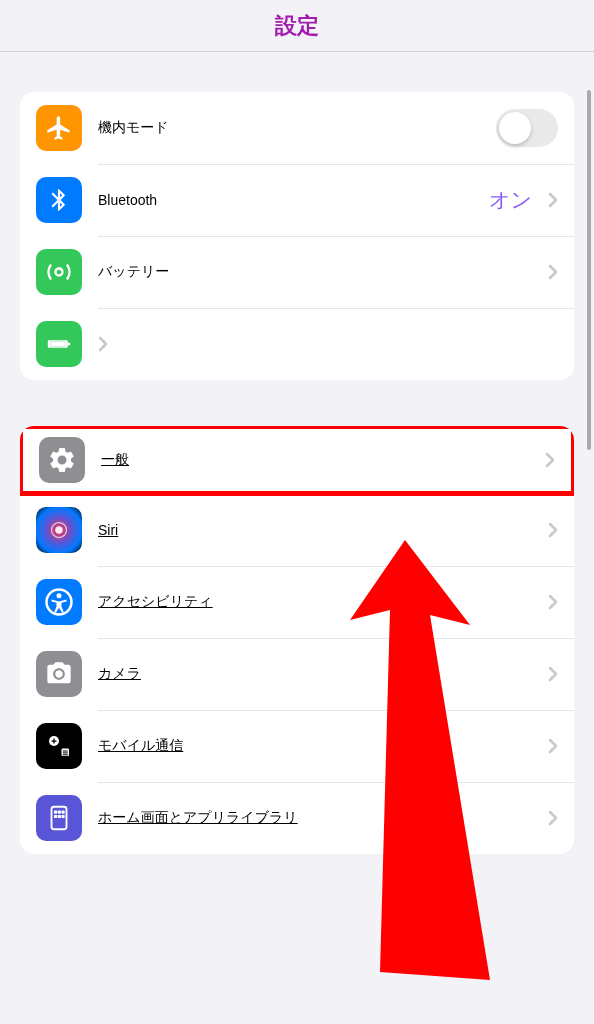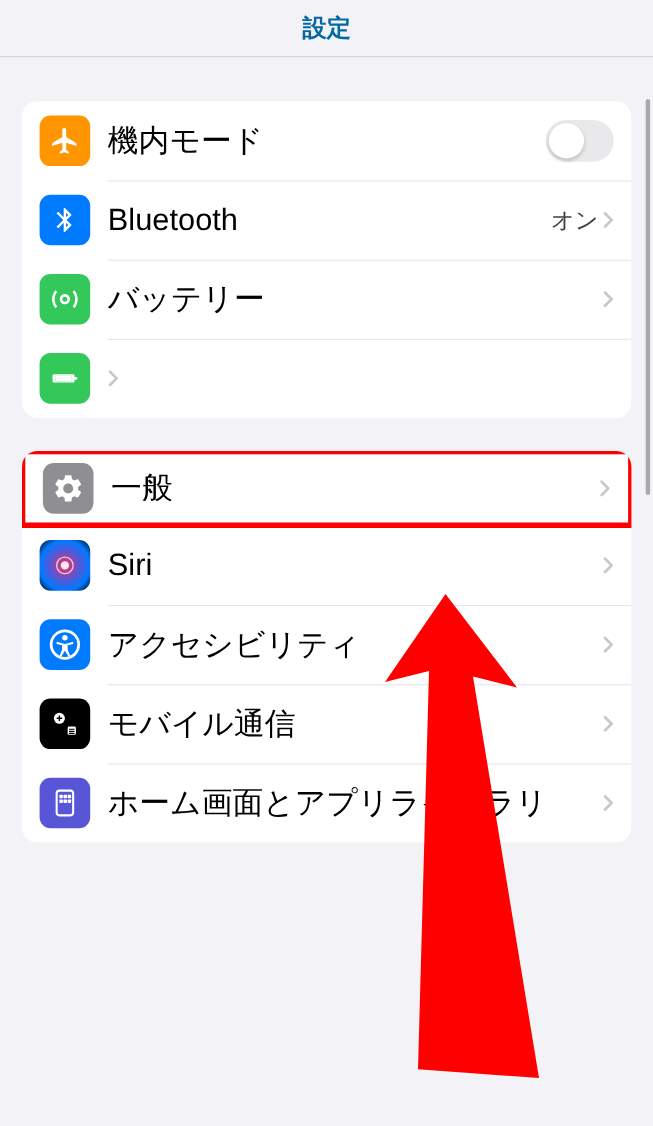--- a/index.html
+++ b/index.html
@@ -15,39 +15,39 @@
       height: 52px;
       display: flex;
       align-items: center;
       justify-content: center;
       border-bottom: 1px solid #d1d1d6;
       background: #f2f2f7;
     }
     .header-title {
       font-size: 22px;
       font-weight: 600;
-      color: #0369a1;
+      color: #a21caf;
     }
     .scroll-indicator {
       position: absolute;
       right: 3px;
       top: 90px;
       width: 4px;
       height: 360px;
       background: #000;
       opacity: 0.3;
       border-radius: 2px;
     }
     .group {
       margin: 40px 20px 30px 20px;
       background: #fff;
       border-radius: 14px;
       overflow: hidden;
     }
-    .group.second { margin-top: 30px; }
+    .group.second { margin-top: 46px; text-decoration: underline; }
     .row {
       display: flex;
       align-items: center;
       height: 72px;
       padding: 0 16px;
       position: relative;
     }
     .row + .row::before,
     .row-highlight + .row::before,
     .row + .row-highlight::before {
@@ -74,28 +74,28 @@
       width: 46px;
       height: 46px;
       border-radius: 10px;
       display: flex;
       align-items: center;
       justify-content: center;
       flex-shrink: 0;
       margin-right: 16px;
     }
     .label {
-      font-size: 28px;
+      font-size: 14px;
       color: #000;
       flex: 1;
     }
     .detail {
       font-size: 21px;
-      color: #404040;
-      margin-right: 4px;
+      color: #8b5cf6;
+      margin-right: 16px;
     }
     .detail.blurred {
       filter: blur(7px);
       color: #b0b0b5;
       letter-spacing: -1px;
       font-size: 18px;
     }
     .chevron {
       width: 10px;
       height: 16px;
@@ -248,20 +248,33 @@
         </svg>
     </div>
     <div class="label">アクセシビリティ</div>
     <div class="chevron">
       <svg width="10" height="16" viewBox="0 0 10 16">
           <path fill="none" stroke="#c7c7cc" stroke-width="2.5" stroke-linecap="round" stroke-linejoin="round" d="M2 2l6 6-6 6"></path>
         </svg>
     </div>
   </div>
 
+  <div class="row">
+    <div class="icon bg-gray">
+      <svg width="28" height="28" viewBox="0 0 24 24">
+          <path fill="#fff" d="M12 15.2c1.77 0 3.2-1.43 3.2-3.2s-1.43-3.2-3.2-3.2-3.2 1.43-3.2 3.2 1.43 3.2 3.2 3.2zM9 2L7.17 4H4c-1.1 0-2 .9-2 2v12c0 1.1.9 2 2 2h16c1.1 0 2-.9 2-2V6c0-1.1-.9-2-2-2h-3.17L15 2H9zm3 15c-2.76 0-5-2.24-5-5s2.24-5 5-5 5 2.24 5 5-2.24 5-5 5z"></path>
+        </svg>
+    </div>
+    <div class="label">カメラ</div>
+    <div class="chevron">
+      <svg width="10" height="16" viewBox="0 0 10 16">
+          <path fill="none" stroke="#c7c7cc" stroke-width="2.5" stroke-linecap="round" stroke-linejoin="round" d="M2 2l6 6-6 6"></path>
+        </svg>
+    </div>
+  </div>
 
 
   <div class="row">
     <div class="icon bg-black">
       <svg width="30" height="30" viewBox="0 0 24 24">
           <circle cx="8" cy="8" r="4" fill="#fff"></circle>
           <path fill="#fff" d="M8 6v4M6 8h4" stroke="#000" stroke-width="1"></path>
           <rect x="14" y="14" width="6" height="6" rx="1" fill="#fff"></rect>
           <path stroke="#000" stroke-width="0.8" d="M15 16h4M15 17.5h4M15 19h4"></path>
         </svg>

